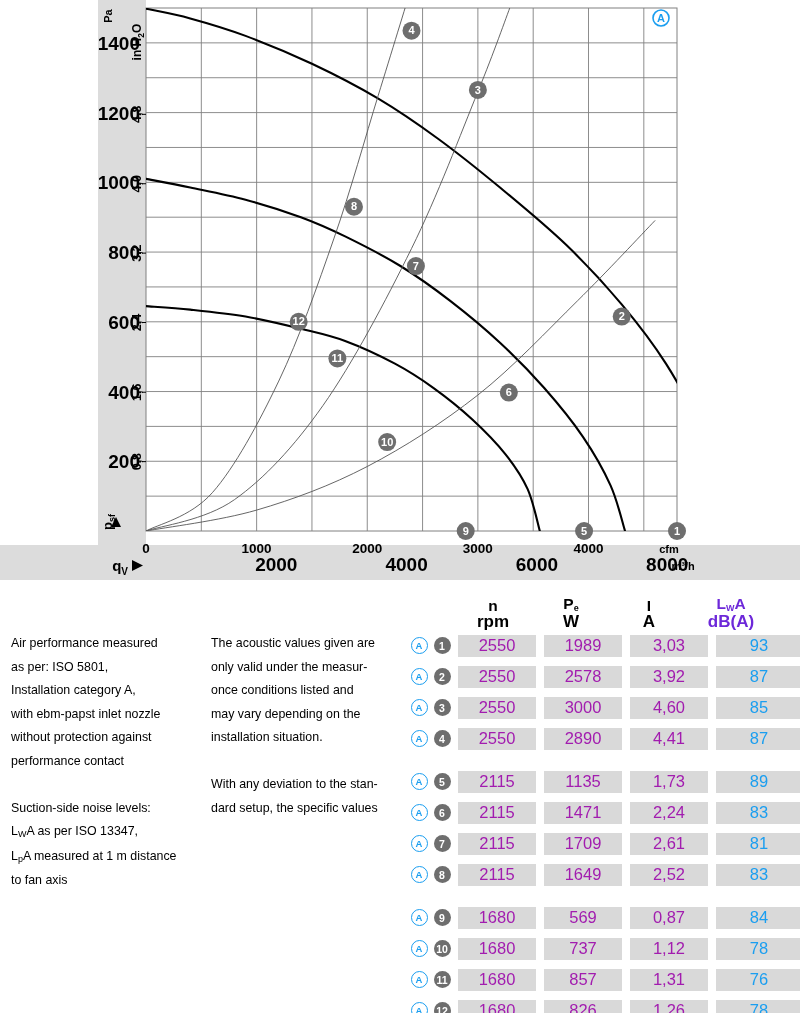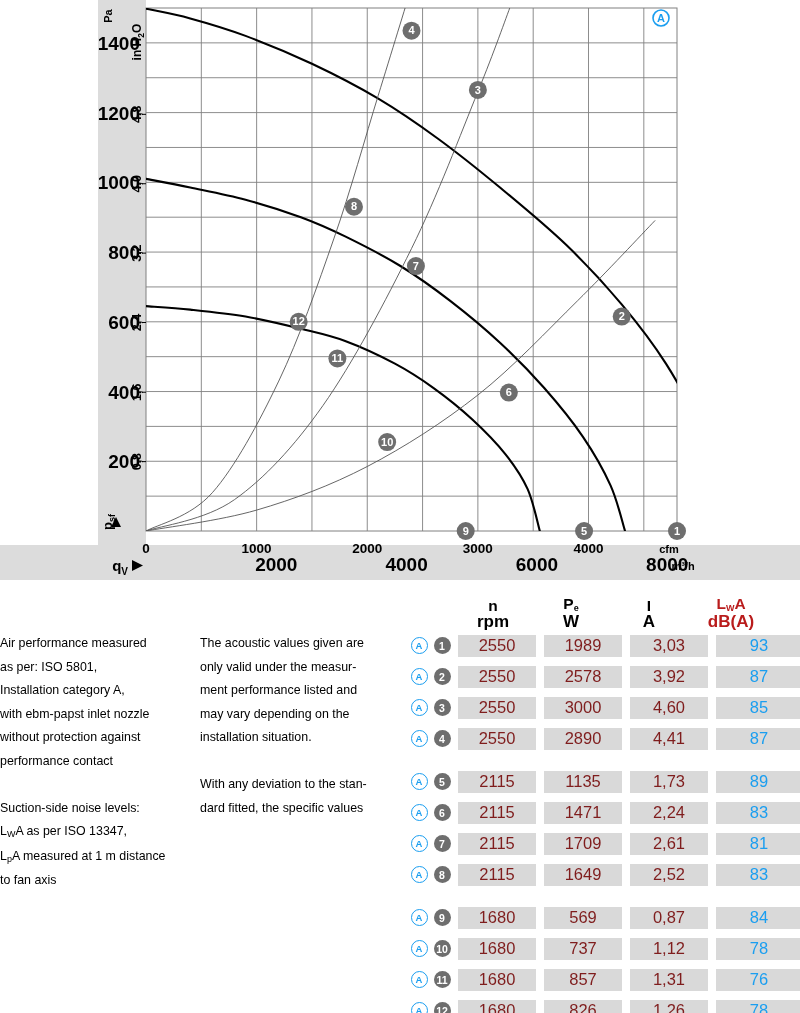--- a/index.html
+++ b/index.html
@@ -5,42 +5,42 @@
   html,body{margin:0;padding:0;}
   body{
     width:800px;height:1013px;position:relative;background:#ffffff;
     font-family:"Liberation Sans","DejaVu Sans",sans-serif;
     -webkit-font-smoothing:antialiased;
   }
   
   #chart-wrap{position:absolute;left:0;top:0;width:800px;height:580px;}
   #chart-svg{position:absolute;left:0;top:0;}
   
-  .note-col{position:absolute;font-size:12.4px;color:#000;line-height:23.5px;}
+  .note-col{position:absolute;font-size:12.4px;color:#000;line-height:23.5px;padding-left:11px;}
   #note-left{left:0px;top:632px;width:200px;}
   #note-right{left:200px;top:632px;width:225px;}
   .note-para{margin:0 0 23.5px 0;}
   .note-para:last-child{margin-bottom:0;}
   sub{font-size:9px;vertical-align:baseline;position:relative;top:2px;}
   
   #perf-table{position:absolute;left:408px;top:580px;width:392px;}
   .thead{display:flex;align-items:flex-end;height:50px;font-weight:bold;}
   .thead .th{text-align:center;line-height:16px;}
   .th-unitwrap{display:block;}
   .th1{font-size:15.5px;}
   .th2{font-size:17px;}
   .col-a{width:22px;flex:0 0 22px;}
   .col-no{width:24px;flex:0 0 24px;}
   .col-v{width:78px;flex:0 0 78px;}
   .col-v.last{width:86px;flex:0 0 86px;}
-  .blue{color:#b91c1c;}
+  .blue{color:#6d28d9;}
   .trow{display:flex;align-items:center;height:31px;}
   .trow.gap{margin-top:12px;}
   .cell{display:flex;align-items:center;justify-content:center;}
-  .cell.val{height:22px;background:#d9d9d9;font-size:16.5px;color:#7f1d1d;
+  .cell.val{height:22px;background:#d9d9d9;font-size:16.5px;color:#a21caf;
             margin:0 4px;border-radius:0;}
   .cell.val.lwa{color:#1a9ef0;}
   .badge-a{
     width:15px;height:15px;border:1.6px solid #1a9ef0;border-radius:50%;
     color:#1a9ef0;font-size:9.5px;font-weight:bold;line-height:1;
     display:flex;align-items:center;justify-content:center;
   }
   .badge-no{
     width:17px;height:17px;border-radius:50%;background:#6e6e6e;color:#fff;
     font-size:10.5px;font-weight:bold;display:flex;align-items:center;
@@ -227,27 +227,27 @@
     <div><span>L</span><sub>W</sub><span>A as per ISO 13347,</span></div>
     <div><span>L</span><sub>p</sub><span>A measured at 1 m distance</span></div>
     <div>to fan axis</div>
   </div>
 </div>
 
 <div id="note-right" class="note-col">
   <div class="note-para">
     <div>The acoustic values given are</div>
     <div>only valid under the measur-</div>
-    <div>ment performance listed and</div>
+    <div>once conditions listed and</div>
     <div>may vary depending on the</div>
     <div>installation situation.</div>
   </div>
   <div class="note-para">
     <div>With any deviation to the stan-</div>
-    <div>dard fitted, the specific values</div>
+    <div>dard setup, the specific values</div>
   </div>
 </div>
 
 <div id="perf-table">
   <div class="thead">
     <div class="col-a"></div>
     <div class="col-no"></div>
     <div class="col-v th">
       <span class="th-unitwrap th1">n</span>
       <span class="th-unitwrap th2">rpm</span>

